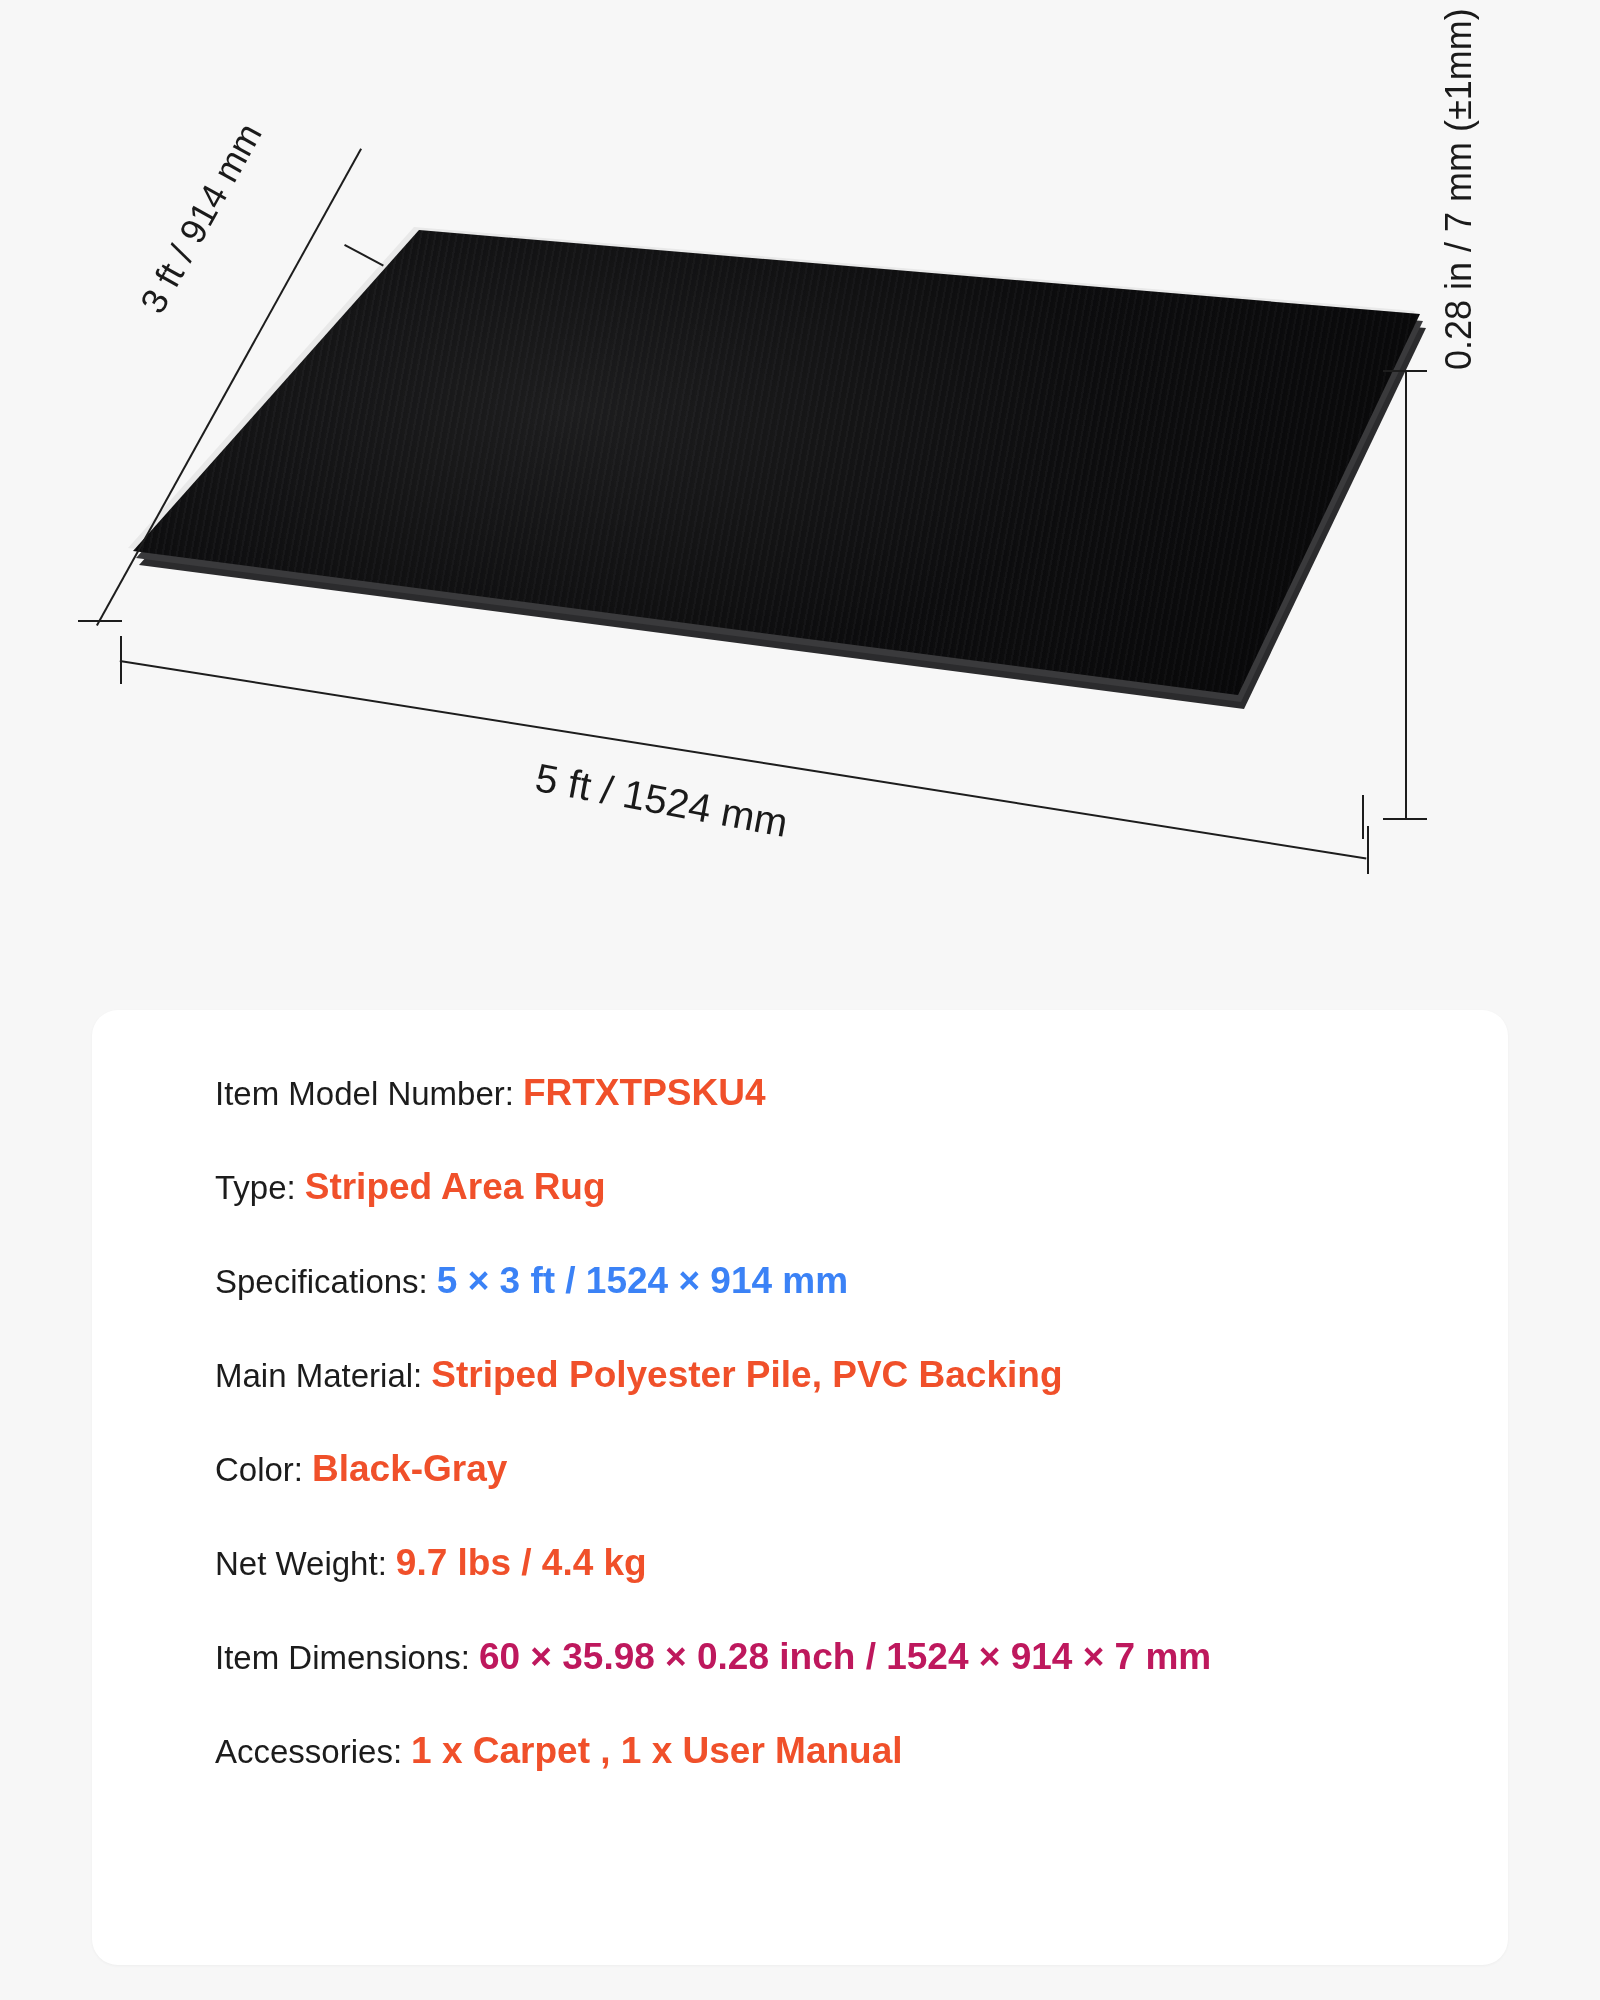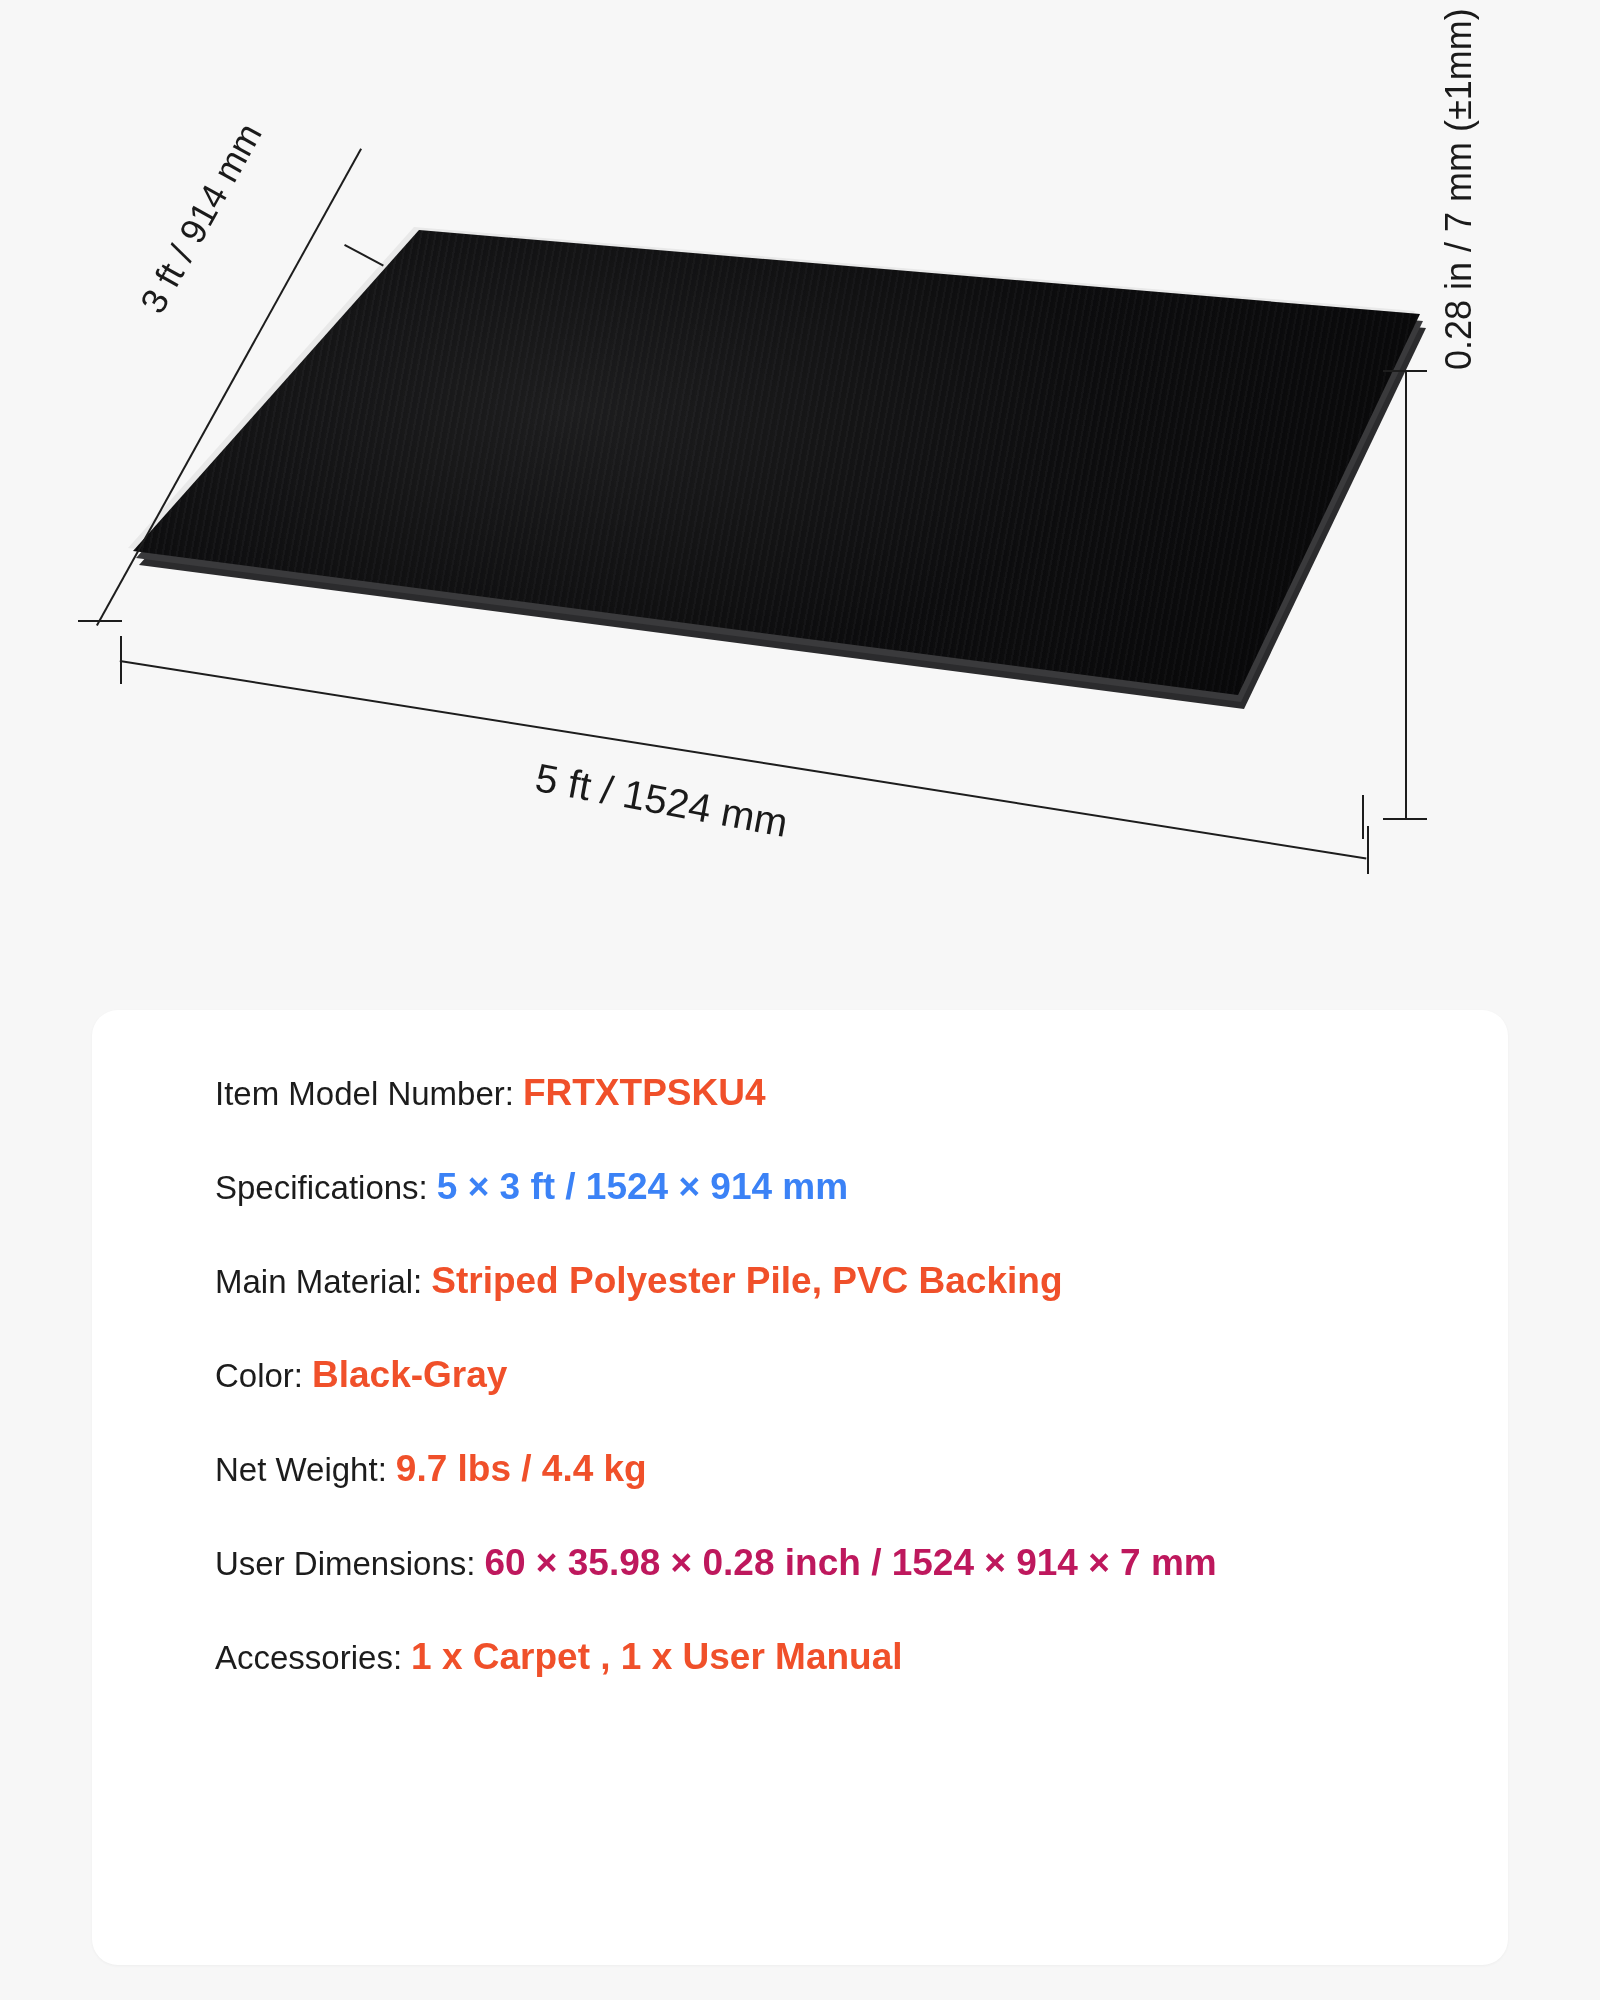--- a/index.html
+++ b/index.html
@@ -272,37 +272,41 @@
   <div class="dim-label" id="dim-thickness-label">0.28 in / 7 mm (±1mm)</div>
 </div>
 
 <div id="spec-card">
   <div id="spec-list">
       <div class="spec-row">
         <span class="spec-label">Item Model Number:</span>
         <span class="spec-value" style="color: rgb(240, 80, 42);">FRTXTPSKU4</span>
       </div>
       <div class="spec-row">
+        <span class="spec-label">Type:</span>
+        <span class="spec-value" style="color: rgb(240, 80, 42);">Striped Area Rug</span>
+      </div>
+      <div class="spec-row">
         <span class="spec-label">Specifications:</span>
         <span class="spec-value" style="color: #3b82f6;">5 × 3 ft / 1524 × 914 mm</span>
       </div>
       <div class="spec-row">
         <span class="spec-label">Main Material:</span>
         <span class="spec-value" style="color: rgb(240, 80, 42);">Striped Polyester Pile, PVC Backing</span>
       </div>
       <div class="spec-row">
         <span class="spec-label">Color:</span>
         <span class="spec-value" style="color: rgb(240, 80, 42);">Black-Gray</span>
       </div>
       <div class="spec-row">
         <span class="spec-label">Net Weight:</span>
         <span class="spec-value" style="color: rgb(240, 80, 42);">9.7 lbs / 4.4 kg</span>
       </div>
       <div class="spec-row">
-        <span class="spec-label">User Dimensions:</span>
+        <span class="spec-label">Item Dimensions:</span>
         <span class="spec-value" style="color: #be185d;">60 × 35.98 × 0.28 inch / 1524 × 914 × 7 mm</span>
       </div>
       <div class="spec-row">
         <span class="spec-label">Accessories:</span>
         <span class="spec-value" style="color: rgb(240, 80, 42);">1 x Carpet , 1 x User Manual</span>
       </div>
     </div>
 </div>
 
 </body></html>

